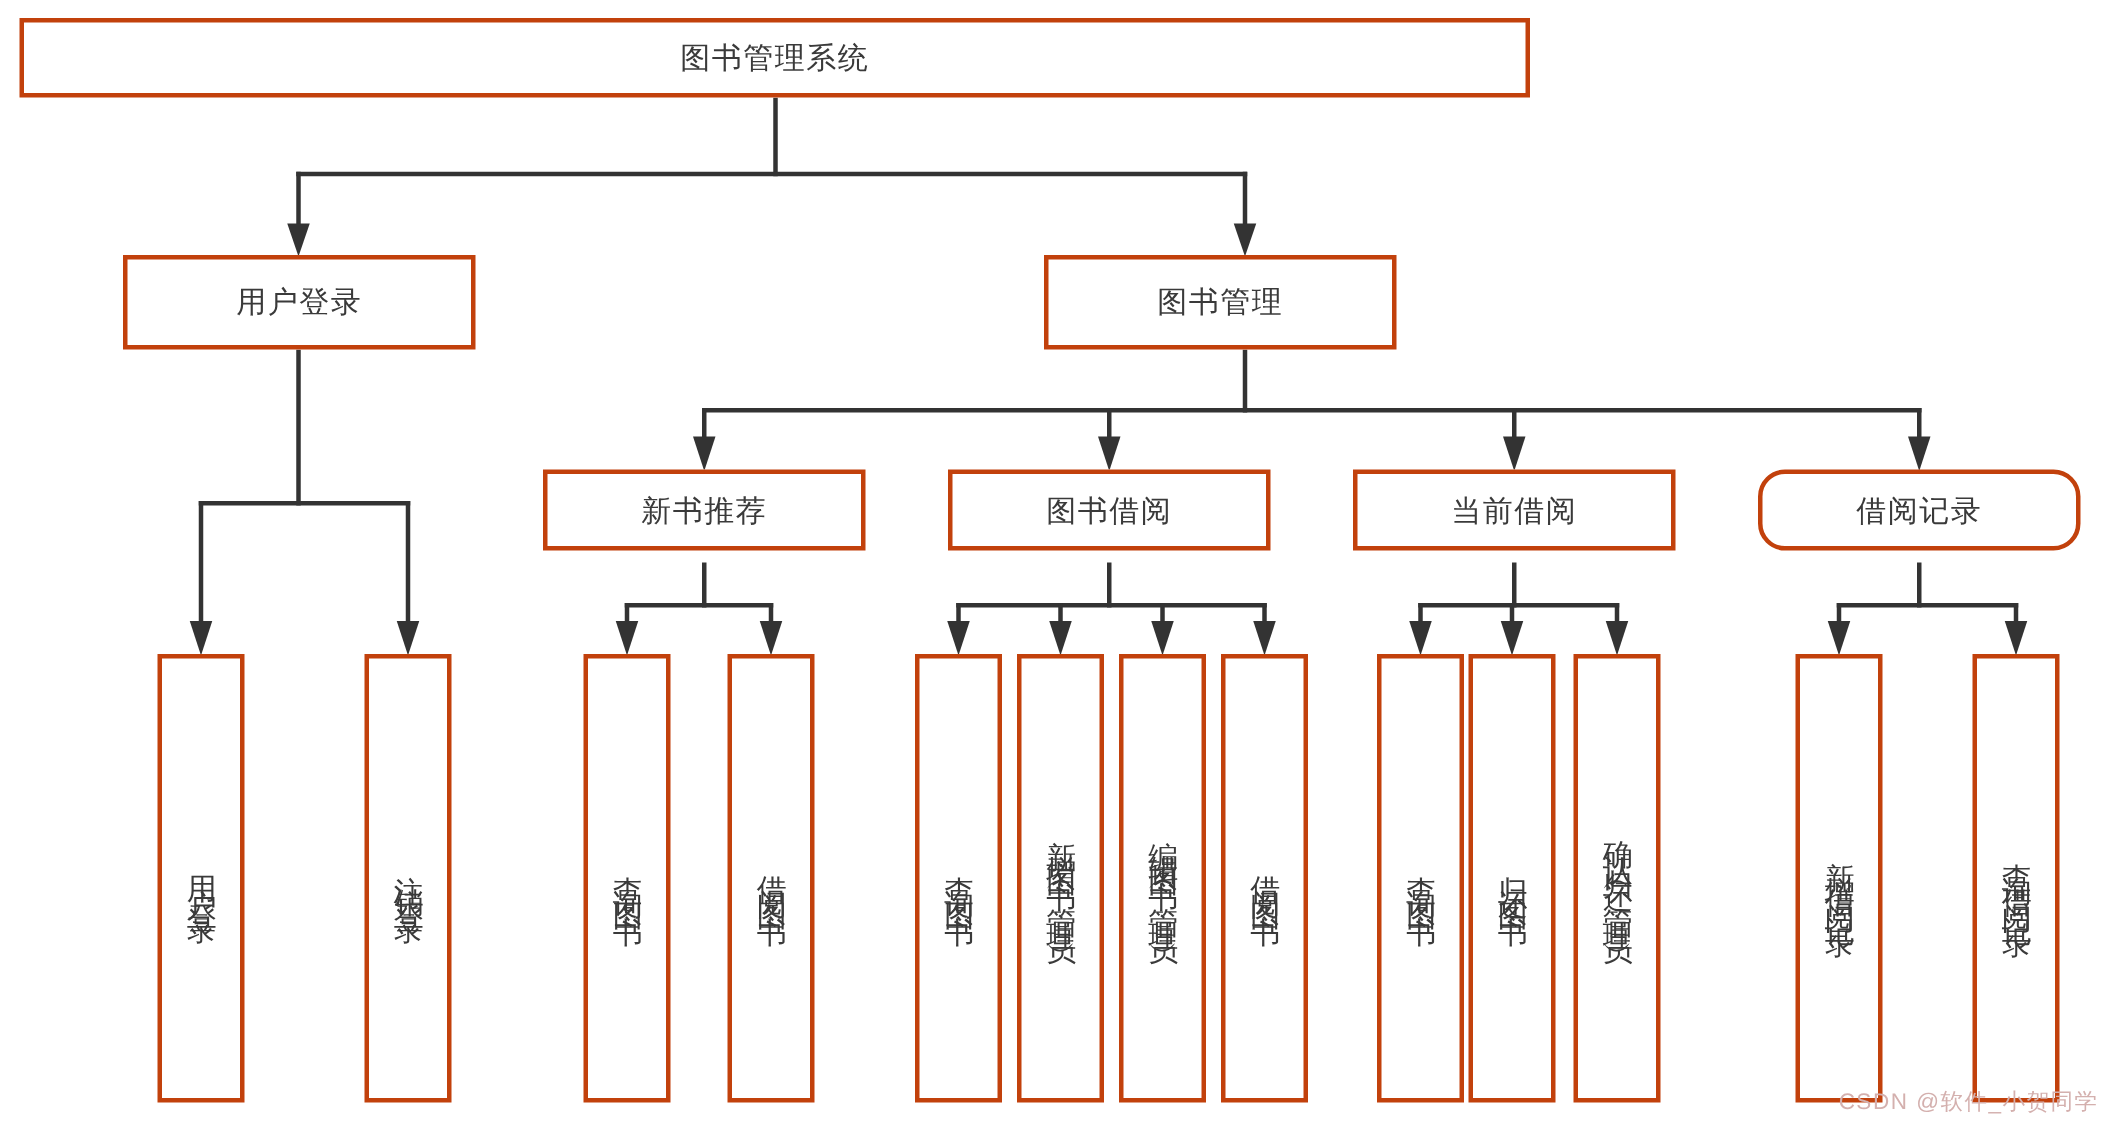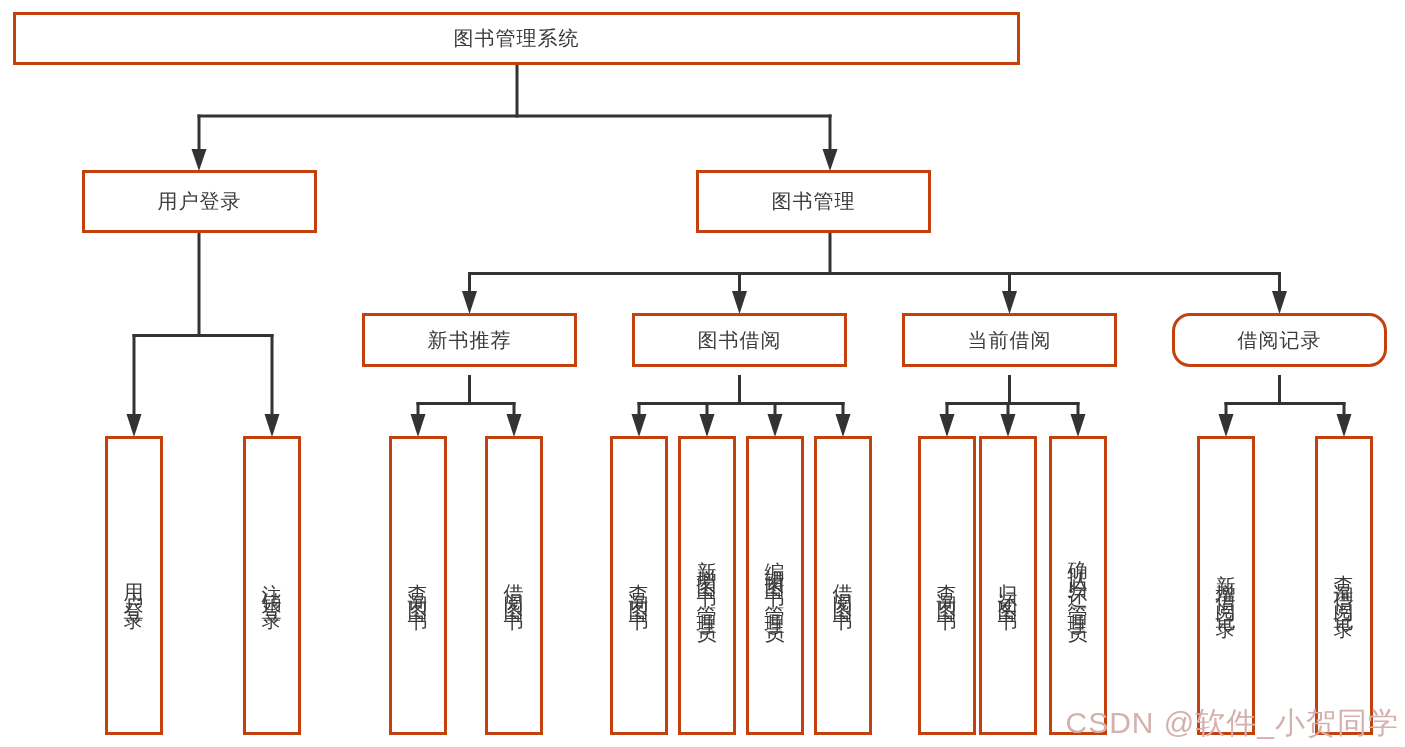--- a/index.html
+++ b/index.html
@@ -14,21 +14,21 @@
   }
   .h-label{font-size:20px;letter-spacing:1px;white-space:nowrap;}
   .v-label{
     writing-mode:vertical-rl;text-orientation:mixed;
     font-size:20px;letter-spacing:9px;line-height:1;white-space:nowrap;
   }
   .leaf{top:436px;height:299px;width:58px;}
   .lvl2{top:170px;height:63px;width:235px;}
   .lvl3{top:313px;height:54px;width:215px;}
   .watermark{
-    position:absolute;right:6px;bottom:3px;font-size:30px;letter-spacing:1px;
+    position:absolute;right:6px;bottom:3px;font-size:15px;letter-spacing:1px;
     color:#d4b0ae;white-space:nowrap;
   }
 </style>
 </head>
 <body>
 
 <div class="canvas">
 
   <svg class="connectors" viewBox="0 0 1405 747" xmlns="http://www.w3.org/2000/svg">
     <g stroke="#333333" stroke-width="3" fill="none">

